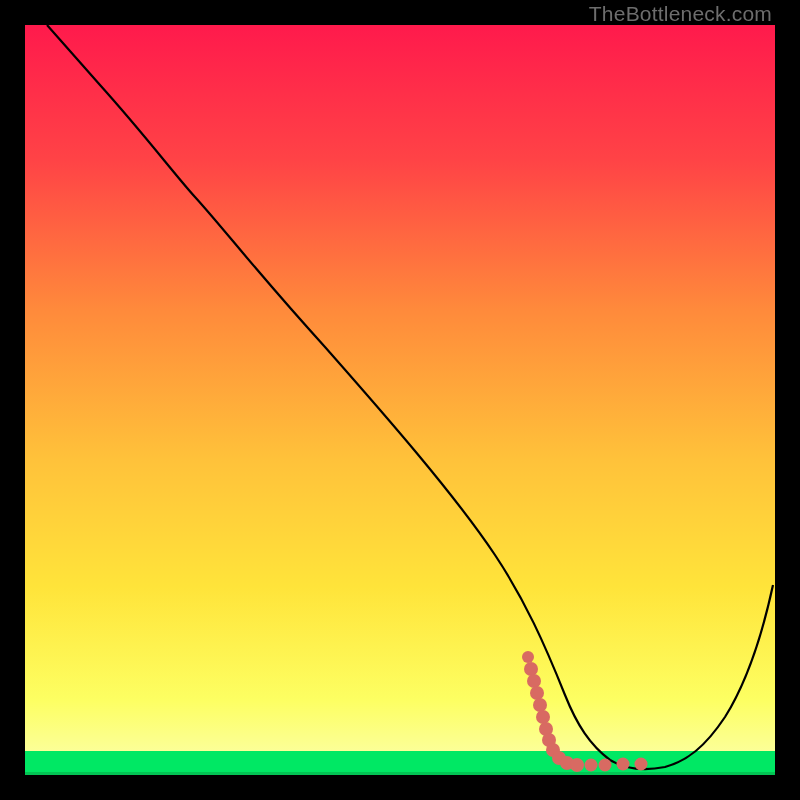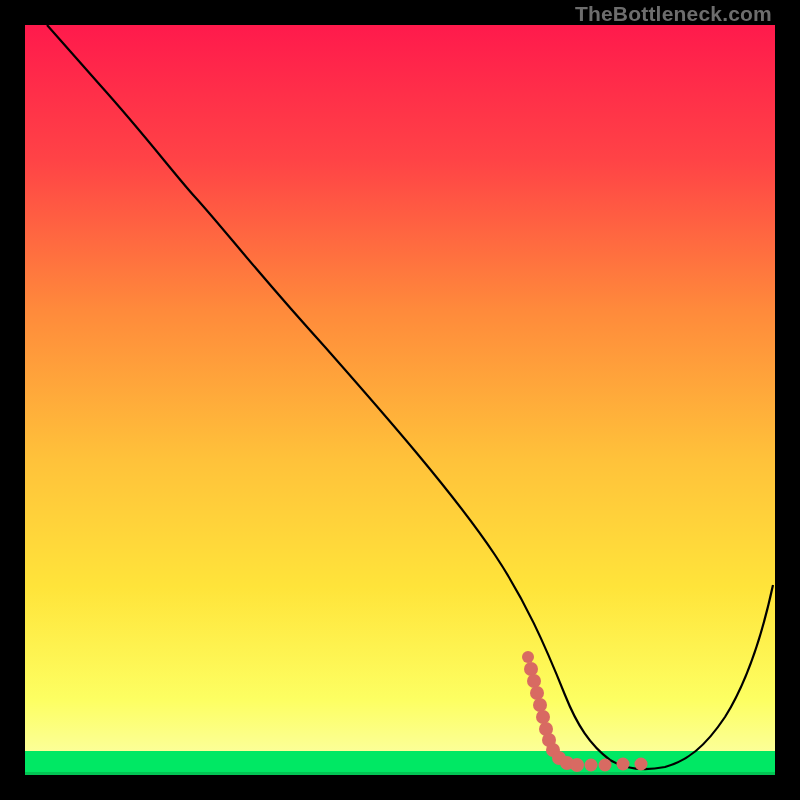--- a/index.html
+++ b/index.html
@@ -18,21 +18,21 @@
     width: 750px;
     height: 750px;
     background: #000;
   }
   .watermark {
     position: absolute;
     top: 2px;
     right: 28px;
     color: #6d6d6d;
     font-size: 21px;
-    font-weight: 700;
+    font-weight: 400;
     letter-spacing: 0.2px;
     z-index: 20;
   }
   svg {
     display: block;
   }
 </style>
 </head>
 <body>
 

